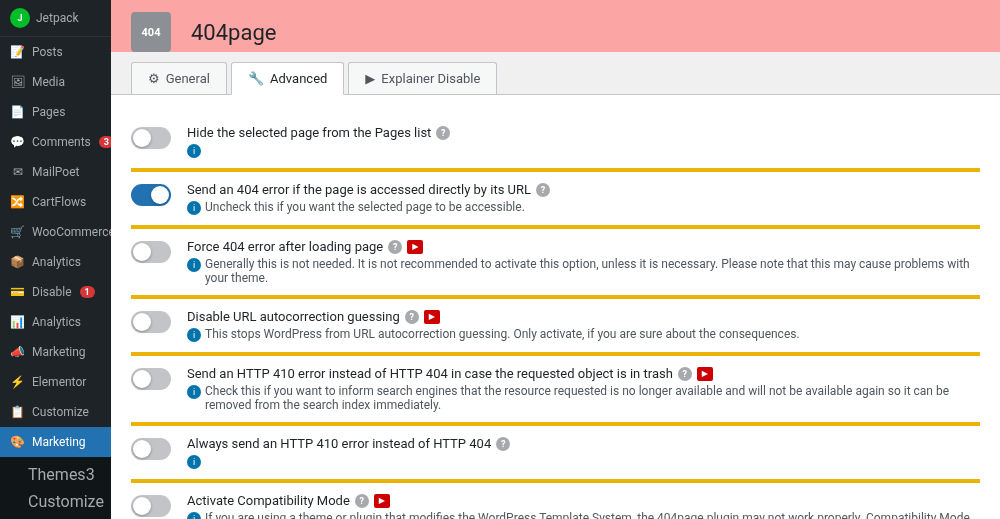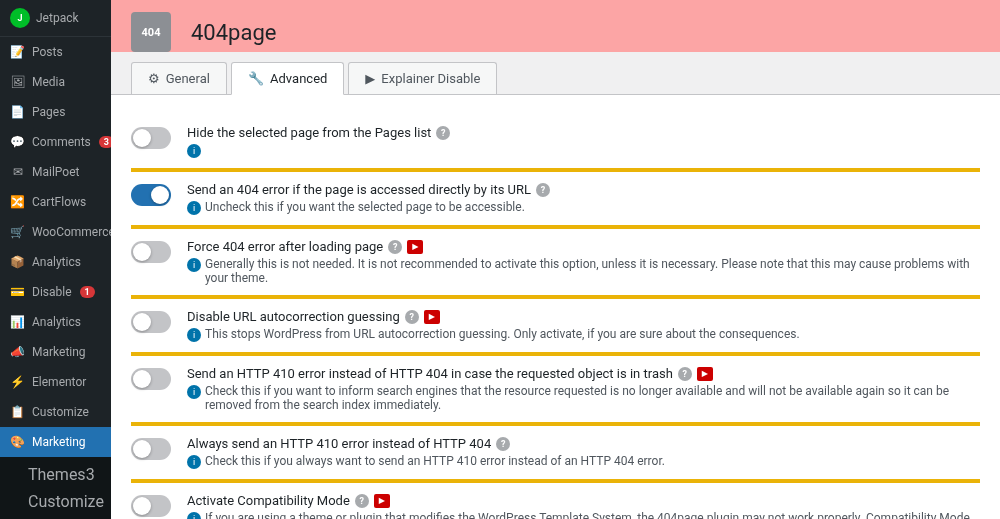--- a/index.html
+++ b/index.html
@@ -360,21 +360,20 @@
             <span>Check this if you want to inform search engines that the resource requested is no longer available and will not be available again so it can be removed from the search index immediately.</span>
           </div>
         </div>
       </div>
       <div class="toggle-row">
         <div class="toggle"></div>
         <div class="toggle-text">
           <div class="toggle-label">Always send an HTTP 410 error instead of HTTP 404<span class="help-icon">?</span></div>
           <div class="toggle-help">
             <span class="info-icon">i</span>
-            <span>Check this if you always want to send an HTTP 410 error instead of an HTTP 404 error.</span>
           </div>
         </div>
       </div>
       <div class="toggle-row">
         <div class="toggle"></div>
         <div class="toggle-text">
           <div class="toggle-label">Activate Compatibility Mode<span class="help-icon">?</span><span class="video-btn">▶</span></div>
           <div class="toggle-help">
             <span class="info-icon">i</span>
             <span>If you are using a theme or plugin that modifies the WordPress Template System, the 404page plugin may not work properly. Compatibility Mode maybe can fix the problem. Activate Compatibility Mode only if you have any problems.</span>

